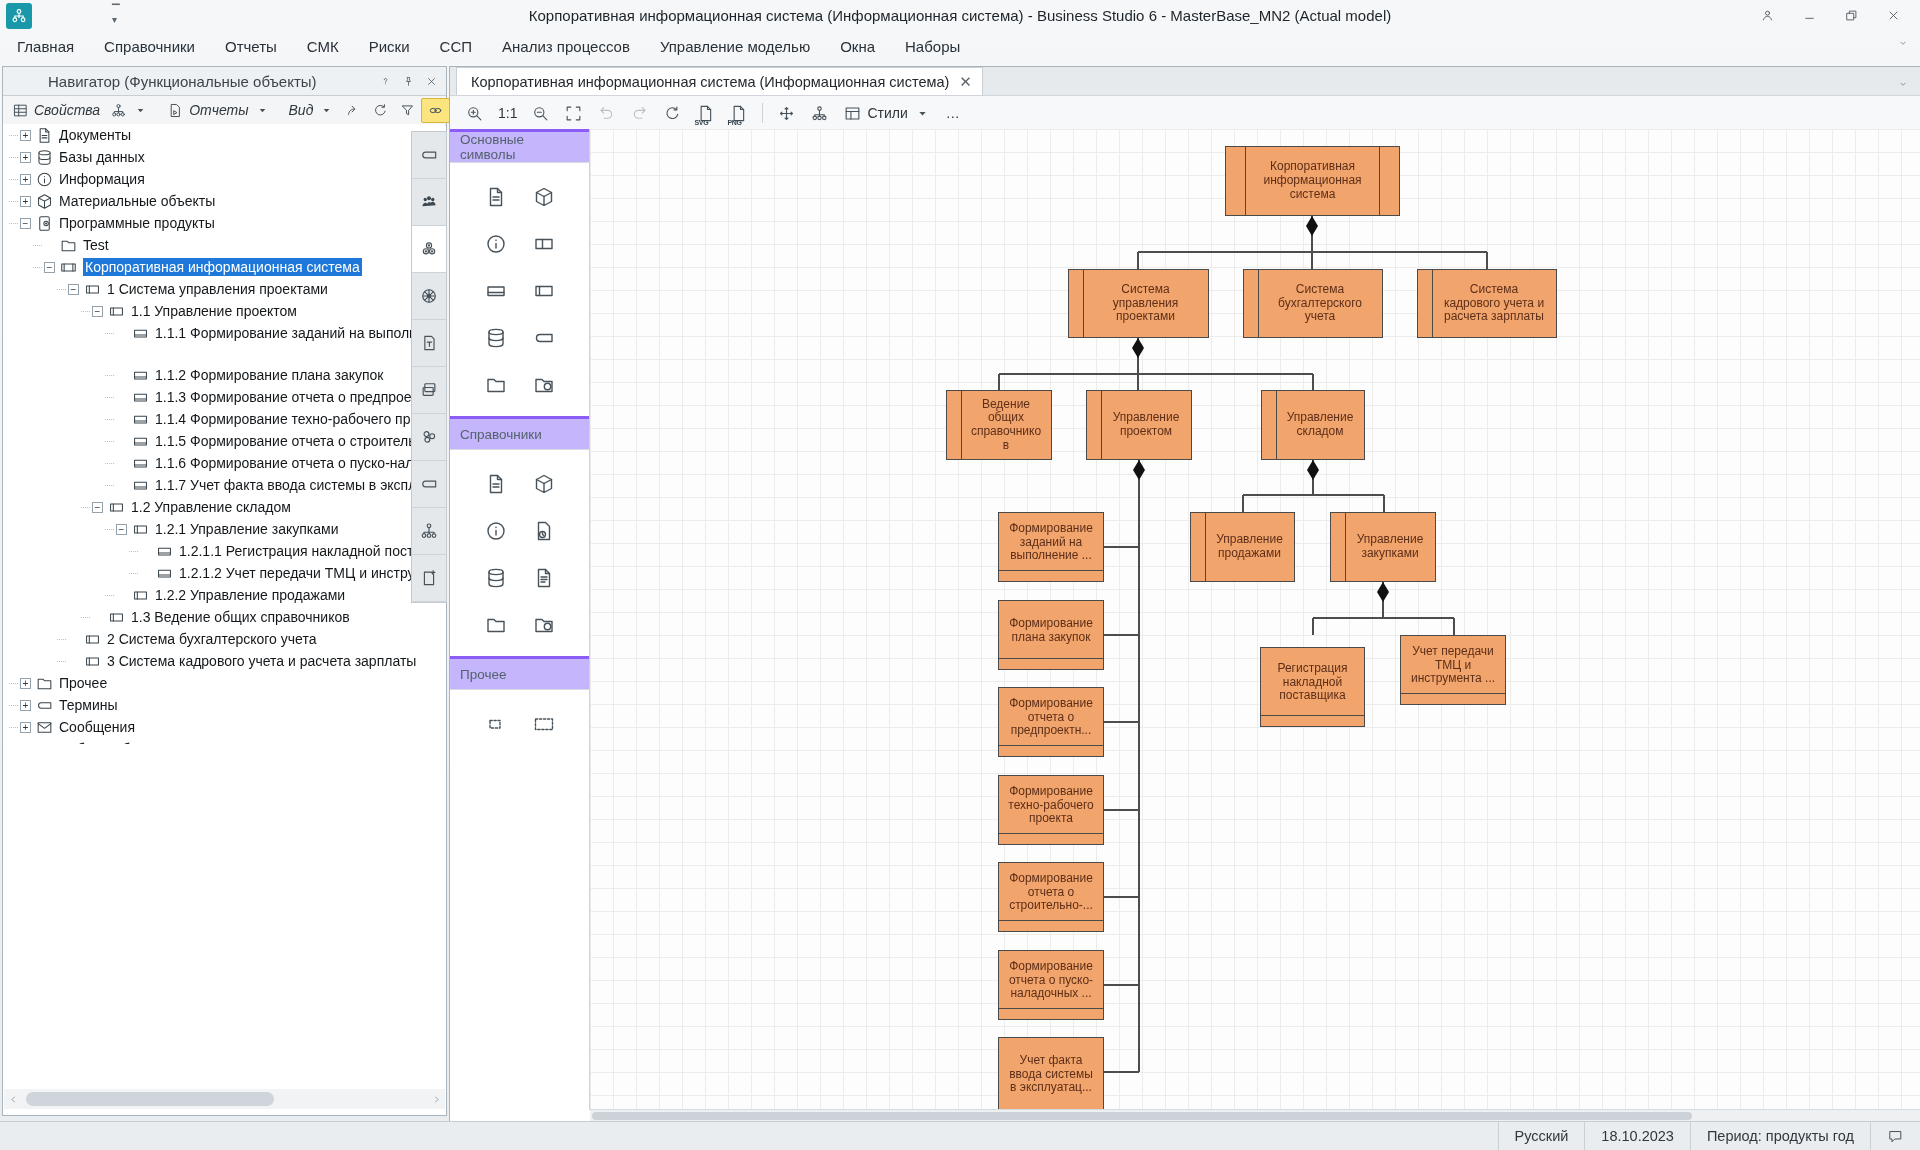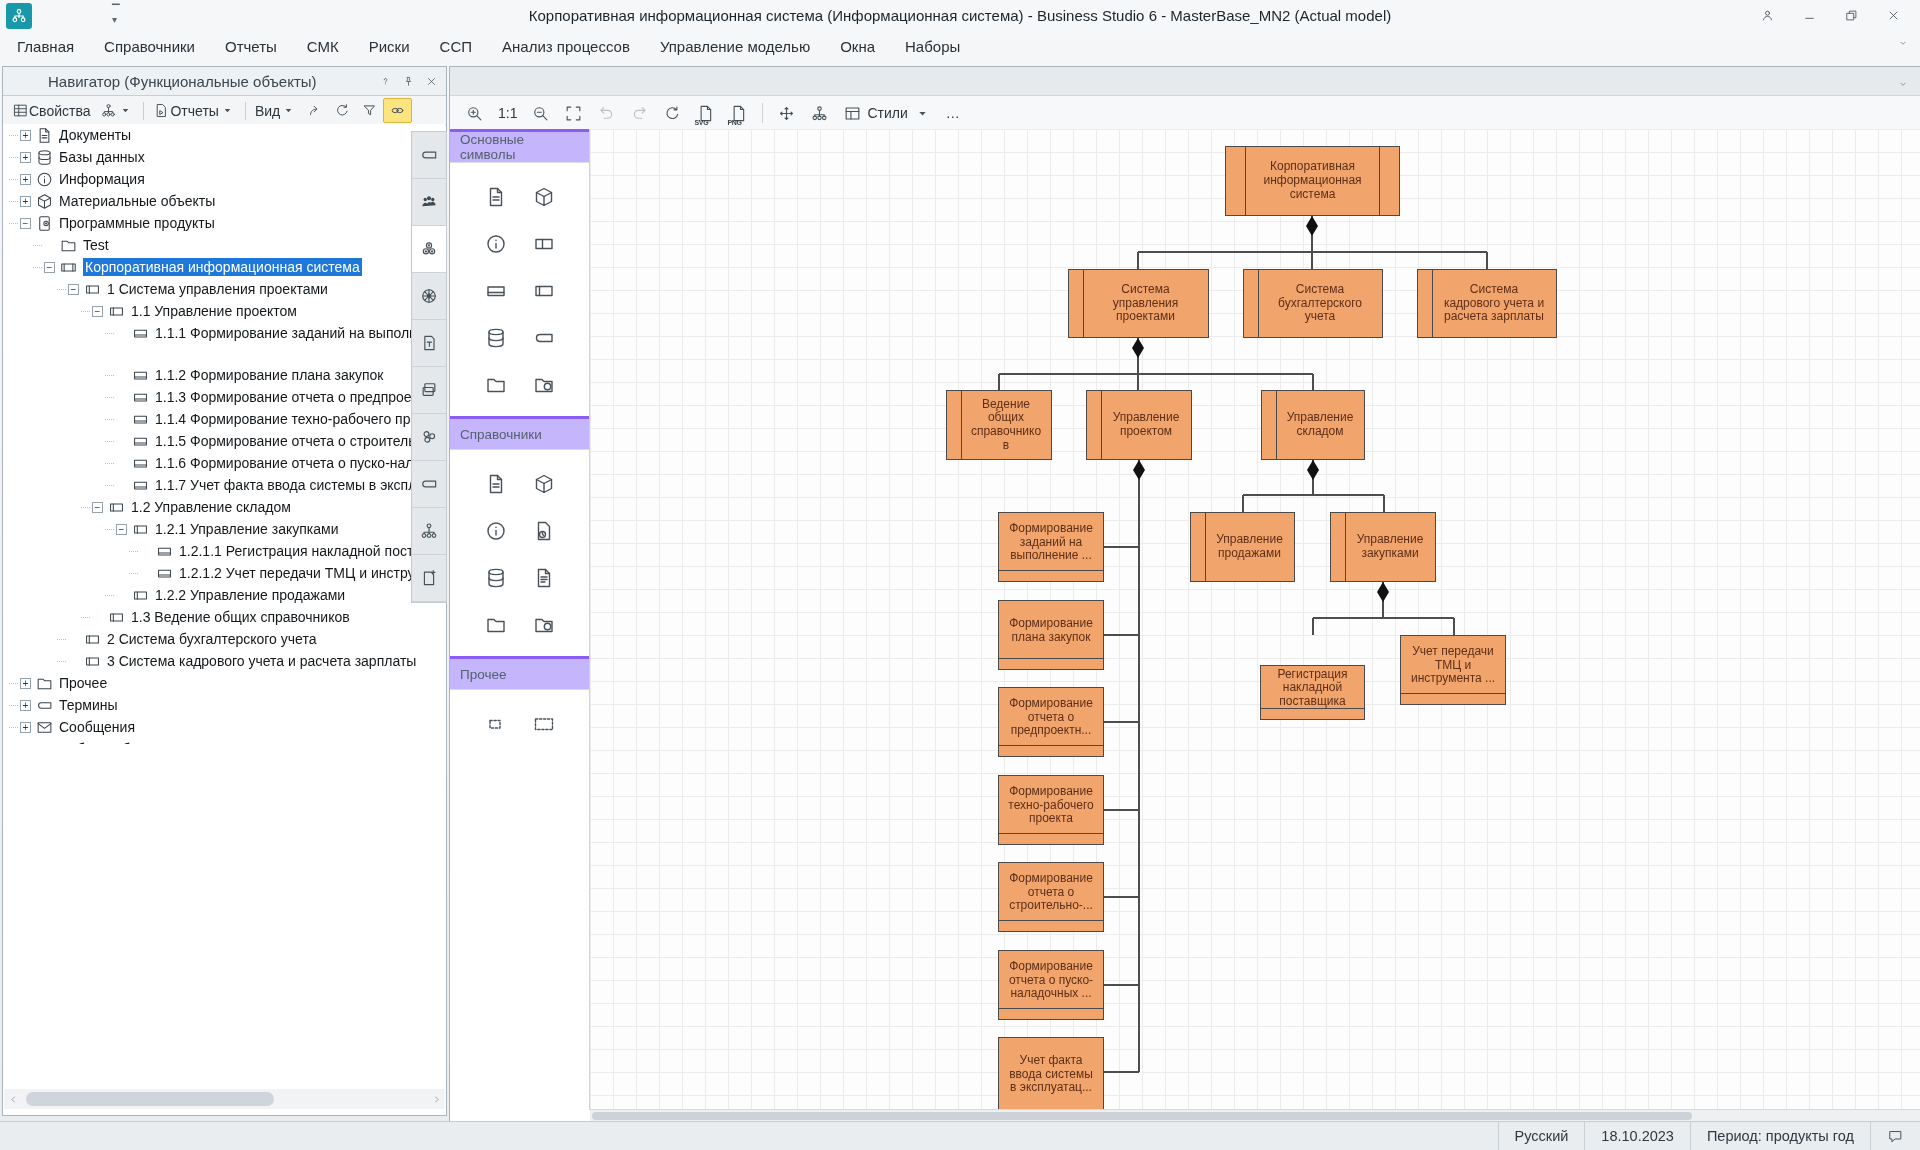--- a/index.html
+++ b/index.html
@@ -21,21 +21,21 @@
   .menu-item{padding:5px 15px;cursor:default;}
   .menu-item:first-child{margin-left:2px;}
   .menu-chevron{position:absolute;right:12px;top:8px;}
   
   .navigator{position:absolute;left:2px;top:66px;width:445px;height:1050px;background:#fff;border:1px solid #a9b4bc;box-sizing:border-box;}
   .nav-header{height:28px;background:#eef1f4;border-bottom:1px solid #c7ced4;display:flex;align-items:center;font-size:15px;color:#3c454c;padding:0 8px;}
   .nav-header-title{flex:1;margin-left:37px;}
   .nav-hicons{display:flex;gap:10px;align-items:center;}
   .nav-hicons .ic{width:13px;height:13px;}
   .nav-toolbar{height:29px;background:#f3f5f7;border-bottom:1px solid #d4dade;display:flex;align-items:center;padding:0 4px;font-size:14px;color:#2f373d;}
-  .ntb-btn{display:flex;align-items:center;padding:3px 5px;border-radius:2px;}
+  .ntb-btn{display:flex;align-items:flex-start;gap:5px;padding:3px 5px;border-radius:2px;font-style:italic;}
   .ntb-btn .ic{width:17px;height:17px;}
   .ntb-sep{width:1px;height:18px;background:#c9d0d5;margin:0 4px;}
   .ntb-hl{background:#fce47e;border:1px solid #d9b53e;}
   .nav-tree{position:absolute;left:0;top:57px;right:1px;height:620px;overflow:hidden;background:#fff;}
   .tree-row{height:22px;display:flex;align-items:center;font-size:14px;color:#14181b;white-space:nowrap;}
   .tree-stub{width:9px;border-top:1px dotted #b9c1c8;margin-right:2px;flex:none;}
   .tree-exp{width:11px;height:11px;border:1px solid #95a2ab;background:#fff;font-size:10px;line-height:9px;text-align:center;color:#333;flex:none;margin-right:4px;box-sizing:border-box;}
   .tree-exp-none{width:15px;flex:none;}
   .tree-ic{flex:none;margin-right:5px;display:flex;}
   .tree-ic .ic{width:19px;height:19px;stroke:#39444c;stroke-width:1.3;}
@@ -636,20 +636,24 @@
       <div class="strip-btn">
         <svg class="ic " viewBox="0 0 24 24">
           <path d="M6.5 5h8l3 3v12h-11z"></path>
           <path d="M17 3.2v4.2M14.9 5.3h4.2"></path>
         </svg>
       </div>
     </div>
 
   <div class="main">
     <div class="tabbar">
+      <div class="tab">
+        <span>Корпоративная информационная система (Информационная система)</span>
+        <span class="tclose">✕</span>
+      </div>
       <span class="tab-chevron">
           <svg class="ic caret-ic" viewBox="0 0 24 24">
             <path d="M7 10l5 5 5-5"></path>
           </svg>
         </span>
     </div>
     <div class="dtoolbar">
         <div class="dtb-btn">
           <svg class="ic " viewBox="0 0 24 24">
             <circle cx="10.5" cy="10.5" r="5.8"></circle>
@@ -954,21 +958,21 @@
 проекта</div></div>
         <div class="dnode function" style="left: 408px; top: 733px; width: 106px; height: 70px; background: rgb(241, 164, 108); border-color: rgb(74, 74, 74); color: rgb(94, 47, 24);"><div class="footer" style="border-color: rgb(74, 74, 74);"></div><div class="lbl">Формирование
 отчета о
 строительно-...</div></div>
         <div class="dnode function" style="left: 408px; top: 821px; width: 106px; height: 70px; background: rgb(241, 164, 108); border-color: rgb(74, 74, 74); color: rgb(94, 47, 24);"><div class="footer" style="border-color: rgb(74, 74, 74);"></div><div class="lbl">Формирование
 отчета о пуско-
 наладочных ...</div></div>
         <div class="dnode function" style="left: 408px; top: 908px; width: 106px; height: 84px; background: rgb(241, 164, 108); border-color: rgb(74, 74, 74); color: rgb(94, 47, 24);"><div class="footer" style="border-color: rgb(74, 74, 74);"></div><div class="lbl">Учет факта
 ввода системы
 в эксплуатац...</div></div>
-        <div class="dnode function" style="left: 670px; top: 536px; width: 105px; height: 55px; background: rgb(241, 164, 108); border-color: rgb(74, 74, 74); color: rgb(94, 47, 24);"><div class="footer" style="border-color: rgb(74, 74, 74);"></div><div class="lbl">Регистрация
+        <div class="dnode function" style="left: 670px; top: 518px; width: 105px; height: 80px; background: rgb(241, 164, 108); border-color: rgb(74, 74, 74); color: rgb(94, 47, 24);"><div class="footer" style="border-color: rgb(74, 74, 74);"></div><div class="lbl">Регистрация
 накладной
 поставщика</div></div>
         <div class="dnode function" style="left: 810px; top: 506px; width: 106px; height: 70px; background: rgb(241, 164, 108); border-color: rgb(74, 74, 74); color: rgb(94, 47, 24);"><div class="footer" style="border-color: rgb(74, 74, 74);"></div><div class="lbl">Учет передачи
 ТМЦ и
 инструмента ...</div></div>
       </div>
     <div class="canvas-hscroll">
       <div class="canvas-thumb"></div>
     </div>
   </div>

